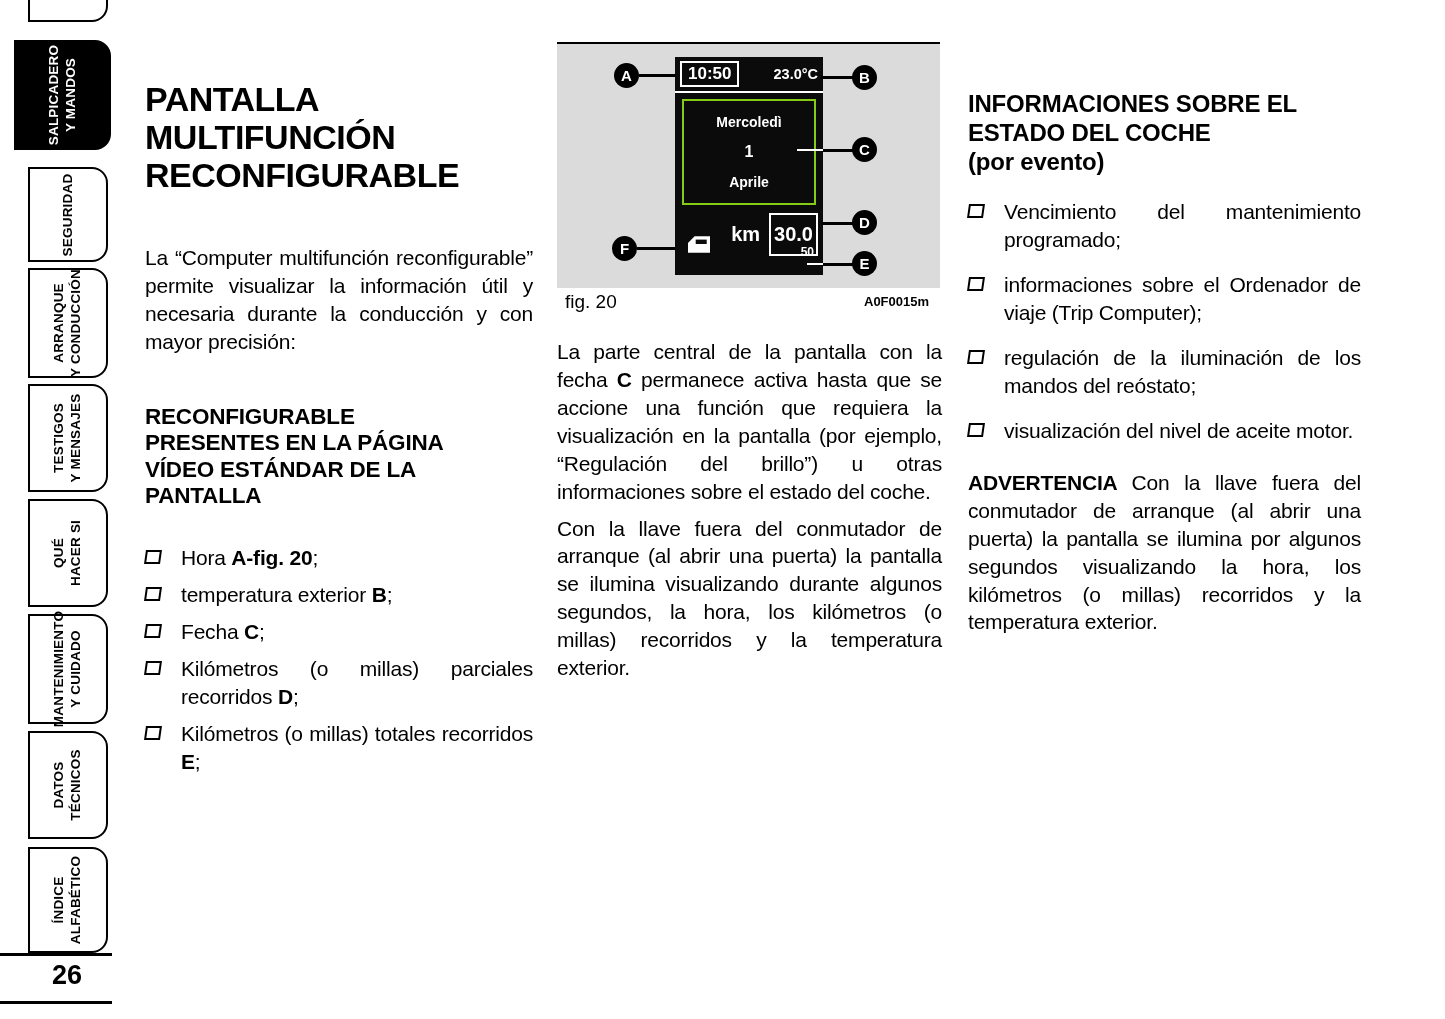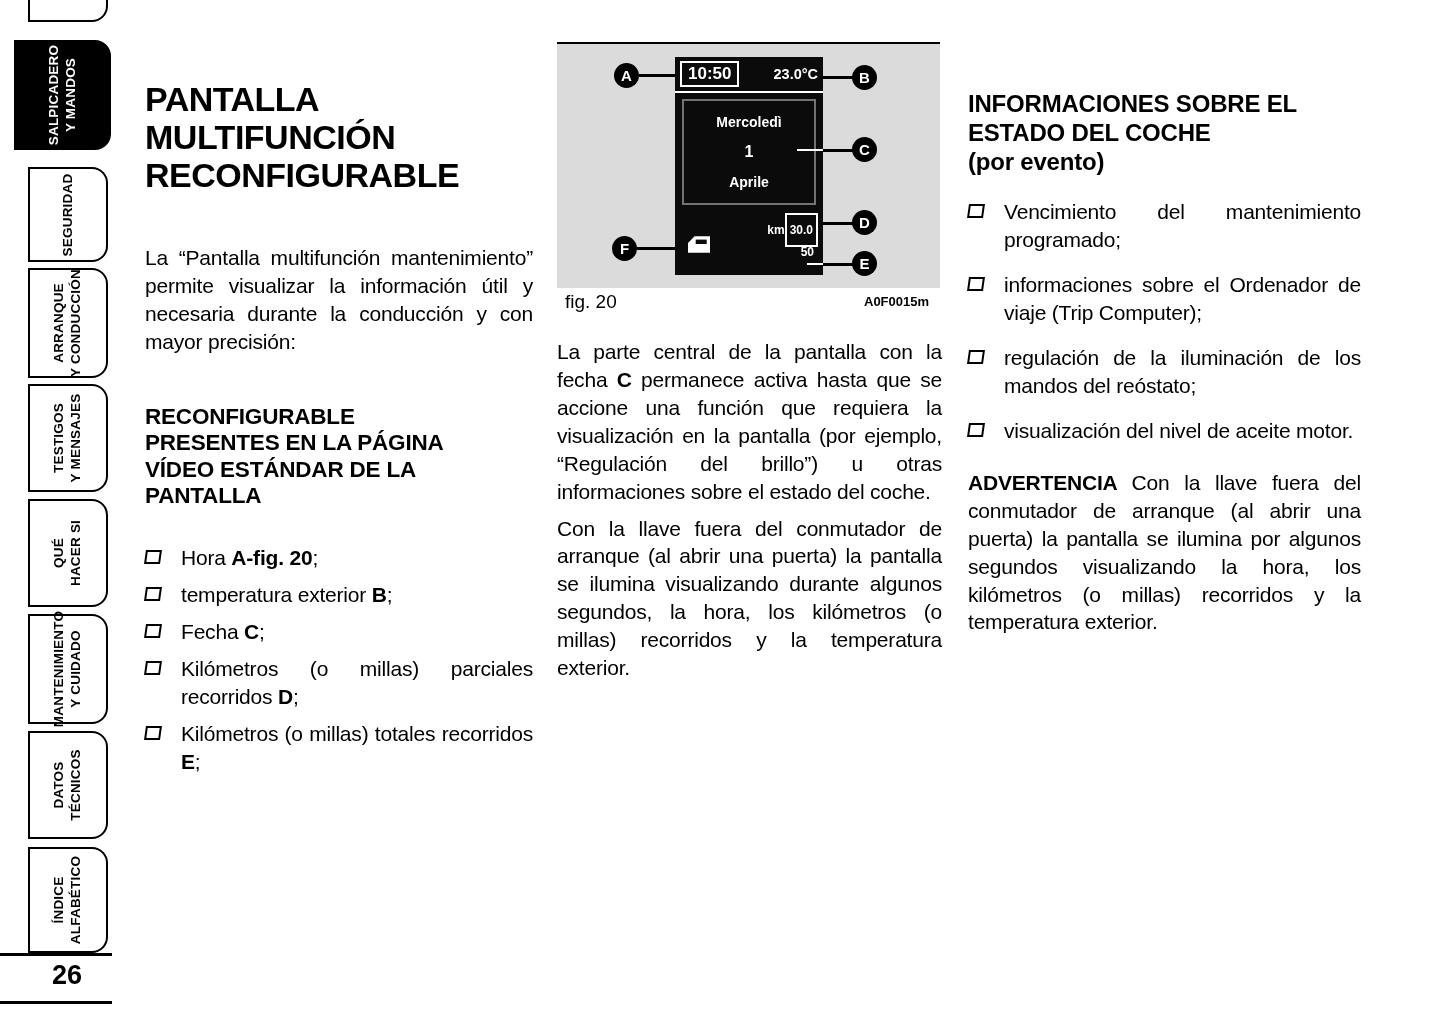--- a/index.html
+++ b/index.html
@@ -46,25 +46,25 @@
   .figure { position:absolute; left:557px; top:42px; width:383px; height:246px;
             background:#dbdbdb; border-top:2.5px solid #000; }
   .display { position:absolute; left:118px; top:13px; width:148px; height:218px;
              background:#0b0b0b; color:#fff; }
   .disp-top { position:absolute; left:0; top:0; width:100%; height:36px;
               border-bottom:2px solid #fff; display:flex; align-items:center; }
   .time-box { margin-left:5px; border:2px solid #fff; padding:1px 6px;
               font-weight:bold; font-size:17px; }
   .temp { margin-left:auto; margin-right:5px; font-weight:bold; font-size:14.5px; }
   .date-box { position:absolute; left:7px; top:42px; width:134px; height:106px;
-              border:2px solid #737373; display:flex; flex-direction:column;
+              border:2px solid #84cc16; display:flex; flex-direction:column;
               align-items:center; justify-content:space-evenly; font-weight:bold; }
   .weekday,.month { font-size:14px; } .daynum { font-size:16px; }
   .km-row { position:absolute; right:5px; top:156px; display:flex; align-items:center;
-            font-weight:bold; font-size:12px;text-align:right; }
+            gap:9px; font-weight:bold; font-size:20px;text-align:right; }
   .km-val { border:2px solid #fff; padding:8px 3px; }
   .total-row { position:absolute; right:9px; top:188px; font-weight:bold; font-size:12px; }
   .door { position:absolute; left:10px; top:176px; width:28px; height:22px; }
   .callout { position:absolute; width:25px; height:25px; border-radius:50%; background:#000;
              color:#fff; font-weight:bold; font-size:15px; display:flex;
              align-items:center; justify-content:center; }
   .cline { position:absolute; height:2.5px; background:#000; }
   .cline-w { position:absolute; height:2px; background:#fff; }
   .figcaption-label { position:absolute; left:565px; top:291px; font-size:19px; }
   .figcaption-code  { position:absolute; left:864px; top:294px; font-size:13px; font-weight:bold; }
@@ -136,21 +136,21 @@
     <div class="pagenum">26</div>
     <div class="pagenum-rule bottom"></div>
   </div>
 
   <div class="col col1">
     <h1>
         <div>PANTALLA</div>
         <div>MULTIFUNCIÓN</div>
         <div>RECONFIGURABLE</div>
       </h1>
-    <p class="intro">La “Pantalla multifunción mantenimiento” permite visualizar la información útil y necesaria durante la conducción y con mayor precisión:</p>
+    <p class="intro">La “Computer multifunción reconfigurable” permite visualizar la información útil y necesaria durante la conducción y con mayor precisión:</p>
     <h2>
         <div>RECONFIGURABLE</div>
         <div>PRESENTES EN LA PÁGINA</div>
         <div>VÍDEO ESTÁNDAR DE LA</div>
         <div>PANTALLA</div>
       </h2>
     <div class="list">
         <div class="li">
           <span class="li-marker"></span>
           <span class="li-text"><span>Hora </span><b>A-fig. 20</b><span>;</span></span>

